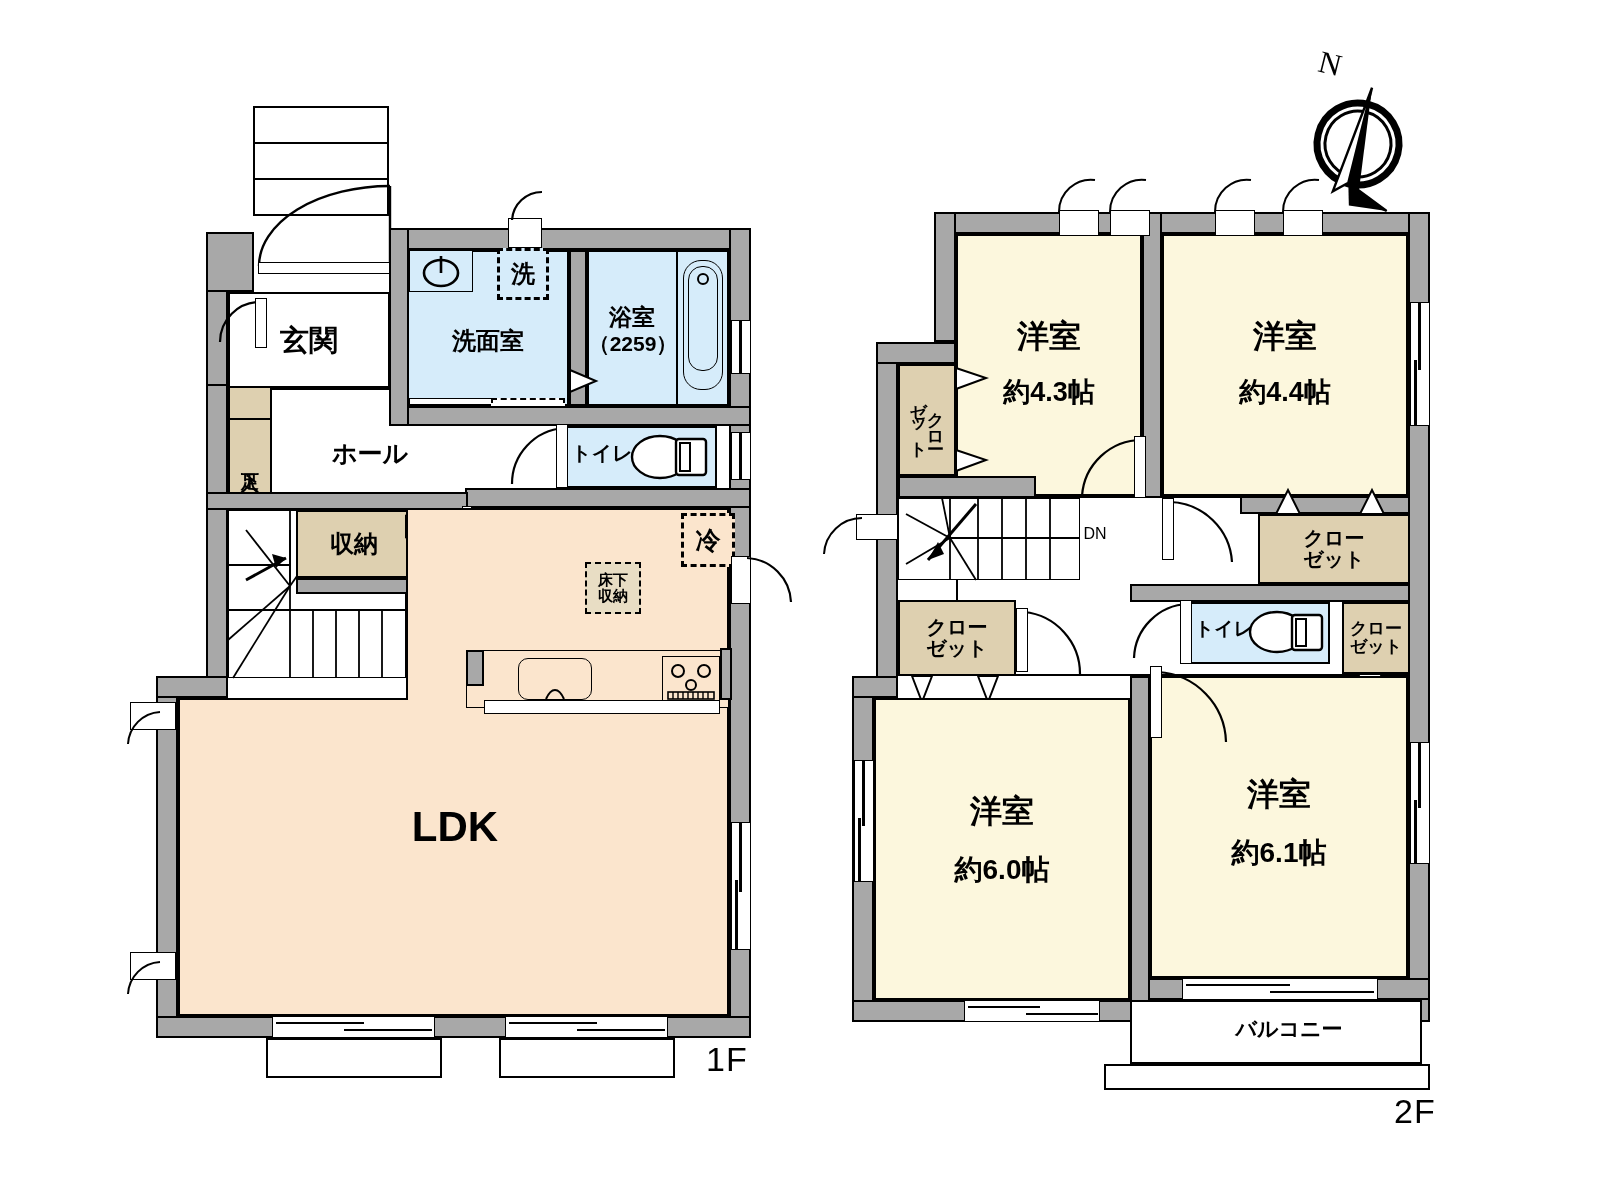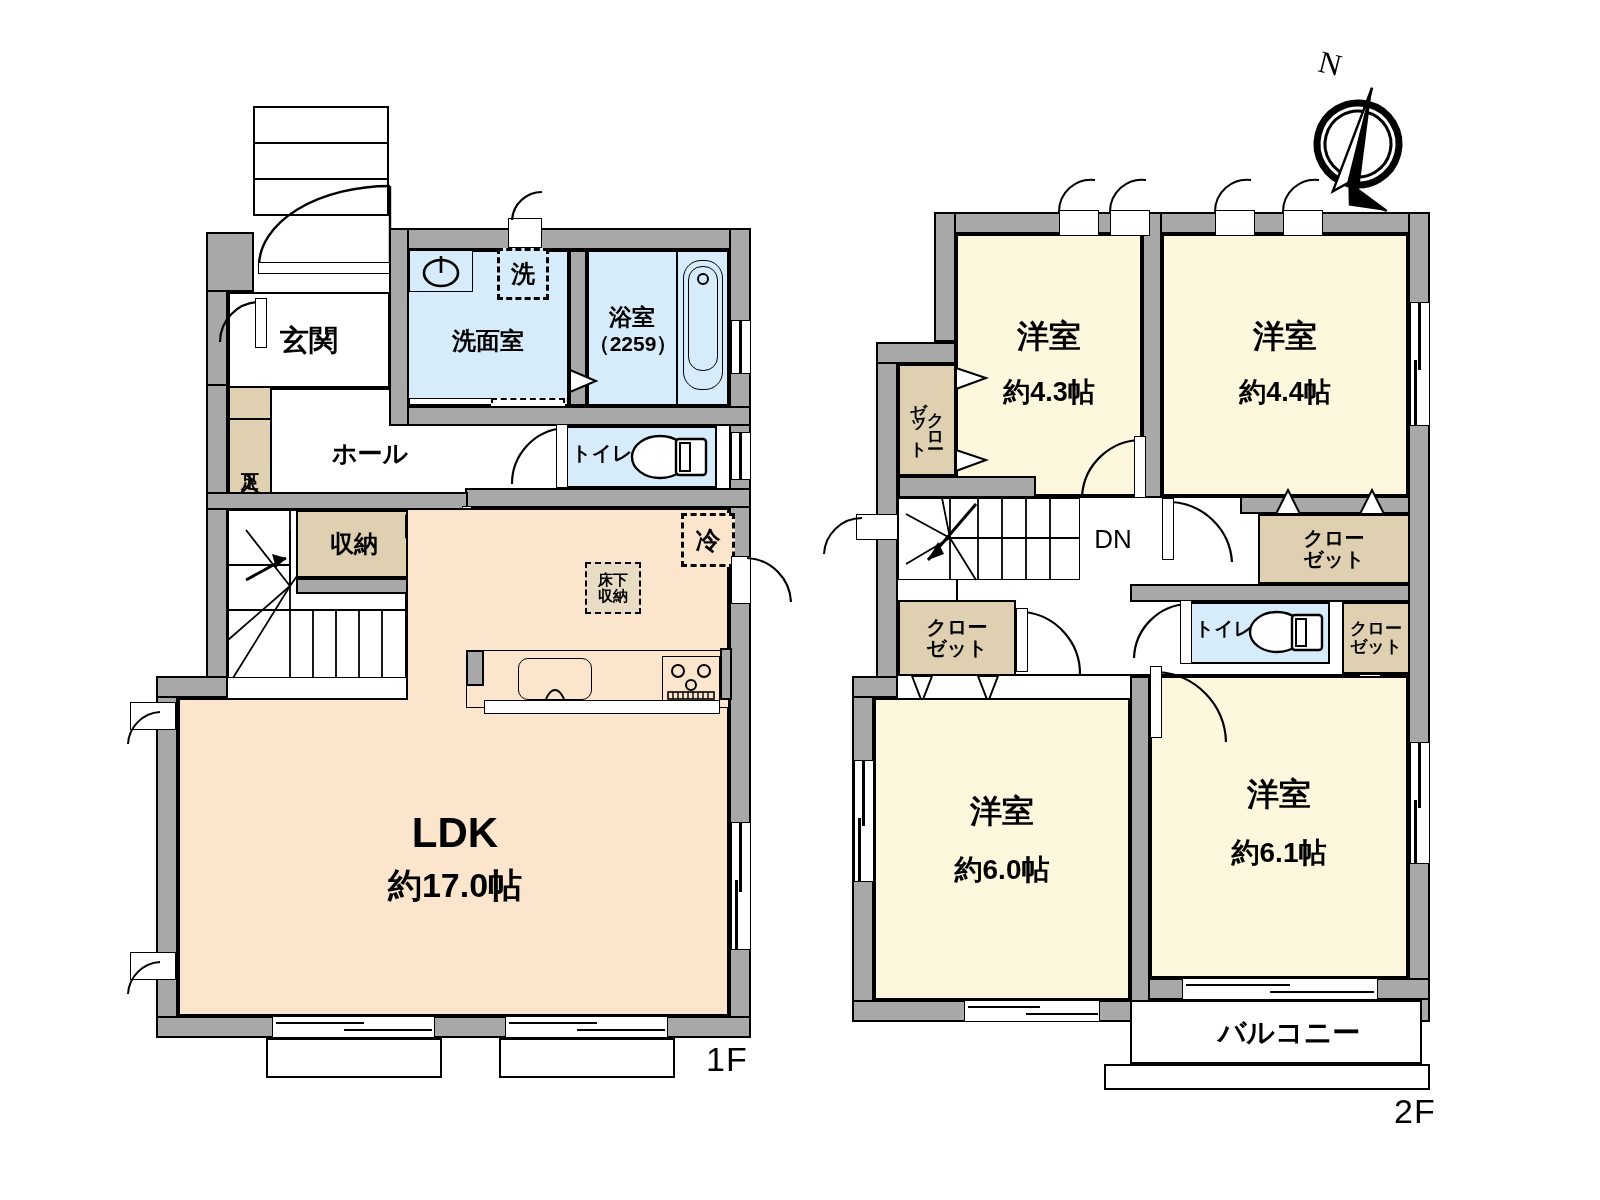--- a/index.html
+++ b/index.html
@@ -163,22 +163,21 @@
   </svg>
 
   <svg style="left:400px;top:508px;width:80px;height:78px;">
     <path d="M68,4 A66,66 0 0,1 6,70" fill="none" stroke="#000" stroke-width="2.2"></path>
   </svg>
   <div class="thin" style="left:462px;top:506px;width:10px;height:56px;"></div>
 
   <div class="room" style="left:178px;top:698px;width:551px;height:318px;background:#fbe5cd;border:2px solid #000;"></div>
   <div class="room" style="left:406px;top:508px;width:323px;height:192px;background:#fbe5cd;border:2px solid #000;"></div>
   <div class="line" style="left:408px;top:696px;width:319px;height:5px;background:#fbe5cd;"></div>
-  <div class="lbl" style="left:330px;top:805px;width:250px;font-size:42px;font-weight:bold;margin-top:6px;">LDK</div>
-  <div class="lbl" style="left:330px;top:868px;width:250px;font-size:34px;font-weight:bold;">約17.0帖</div>
+  <div class="lbl" style="left:330px;top:805px;width:250px;font-size:42px;font-weight:bold;">LDK</div>
 
   <div class="dashbox" style="left:681px;top:513px;width:54px;height:54px;background:#fbe5cd;">
     <span style="font-size:25px;font-weight:bold;">冷</span>
   </div>
 
   <div class="dashbox" style="left:585px;top:562px;width:56px;height:52px;background:#e8ddc4;border-width:2.6px;">
     <span style="font-size:15px;font-weight:bold;line-height:1.05;text-align:center;">床下<br>収納</span>
   </div>
 
   <div class="thin" style="left:466px;top:650px;width:263px;height:58px;background:#fbe5cd;"></div>
@@ -316,21 +315,21 @@
       <line x1="128" y1="0" x2="128" y2="82"></line>
       <line x1="152" y1="0" x2="152" y2="82"></line>
       <line x1="52" y1="40" x2="8" y2="16"></line>
       <line x1="52" y1="40" x2="8" y2="66"></line>
       <line x1="52" y1="40" x2="78" y2="82"></line>
       <line x1="52" y1="40" x2="44" y2="0"></line>
     </g>
     <path d="M78,6 L30,62" stroke="#000" stroke-width="3" fill="none"></path>
     <path d="M30,62 L46,56 L40,44 Z" fill="#000"></path>
   </svg>
-  <div class="lbl" style="left:288px;top:526px;width:50px;font-size:26px;">DN</div>
+  <div class="lbl" style="left:270px;top:526px;width:50px;font-size:16px;">DN</div>
 
   <div class="thin" style="left:56px;top:514px;width:42px;height:26px;"></div>
   <svg style="left:22px;top:516px;width:44px;height:40px;">
     <path d="M40,2 A38,38 0 0,0 2,38" fill="none" stroke="#000" stroke-width="2"></path>
   </svg>
 
   <div class="wall" style="left:440px;top:496px;width:170px;height:18px;"></div>
   <div class="room ctr" style="left:458px;top:514px;width:152px;height:70px;background:#ded0b0;border:2px solid #000;">
     <span style="font-size:20px;font-weight:bold;line-height:1.05;text-align:center;">クロー<br>ゼット</span>
   </div>
@@ -396,21 +395,21 @@
 
   <div class="thin" style="left:164px;top:1000px;width:136px;height:22px;"></div>
   <div class="line" style="left:168px;top:1006px;width:72px;height:2px;"></div>
   <div class="line" style="left:226px;top:1013px;width:72px;height:2px;"></div>
 
   <div class="thin" style="left:382px;top:978px;width:196px;height:22px;"></div>
   <div class="line" style="left:386px;top:984px;width:104px;height:2px;"></div>
   <div class="line" style="left:470px;top:991px;width:104px;height:2px;"></div>
 
   <div class="out" style="left:330px;top:1000px;width:292px;height:64px;"></div>
-  <div class="lbl" style="left:330px;top:1018px;width:318px;font-size:28px;font-weight:bold;">バルコニー</div>
+  <div class="lbl" style="left:330px;top:1018px;width:318px;font-size:21px;font-weight:bold;">バルコニー</div>
   <div class="out" style="left:304px;top:1064px;width:326px;height:26px;"></div>
 
   <div class="floorTag" style="left:594px;top:1092px;">2F</div>
 </div>
 
 <div style="position:absolute;left:1300px;top:48px;width:120px;height:150px;">
   <div class="lbl" style="left:12px;top:0px;width:36px;font-size:31px;font-family:'Liberation Serif',serif;transform:rotate(14deg);">N</div>
   <svg style="left:0;top:0;width:120px;height:150px;">
     <g transform="translate(58,96) rotate(14)">
       <circle cx="0" cy="0" r="41" fill="none" stroke="#000" stroke-width="7"></circle>

